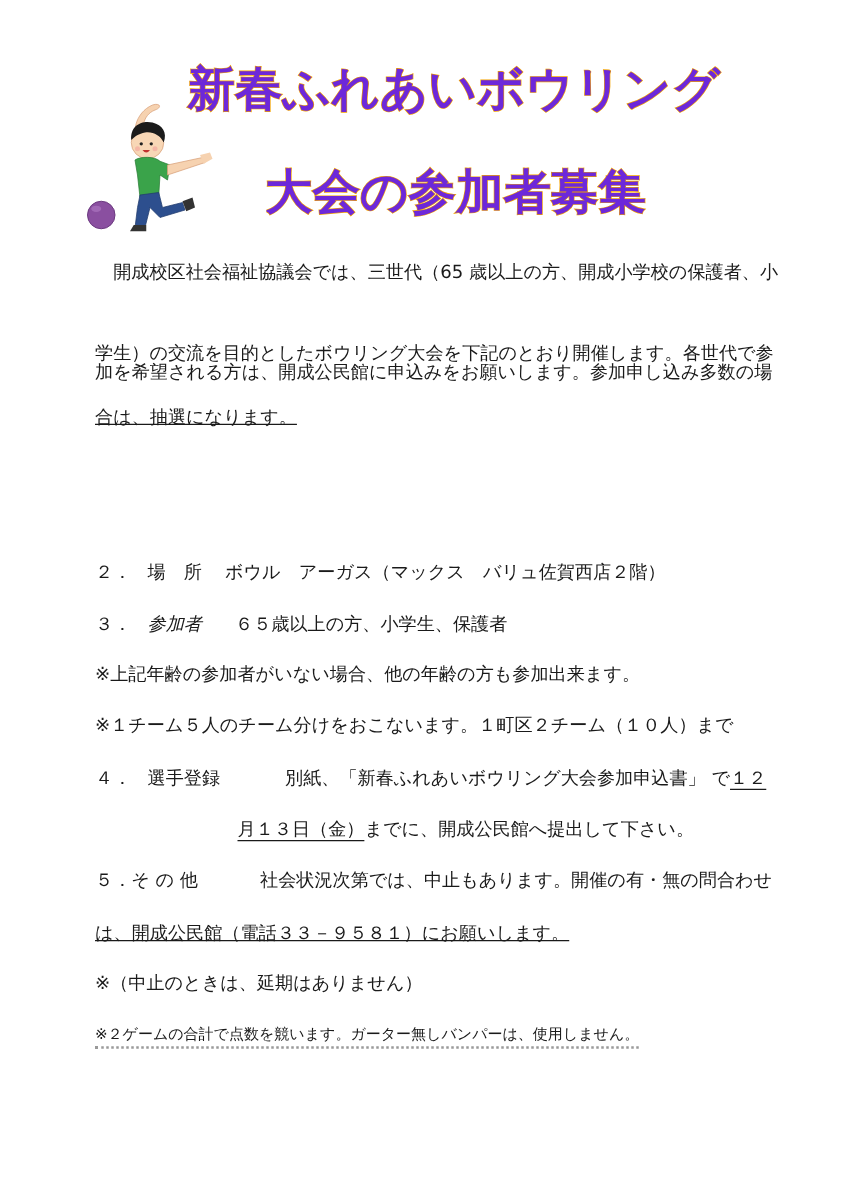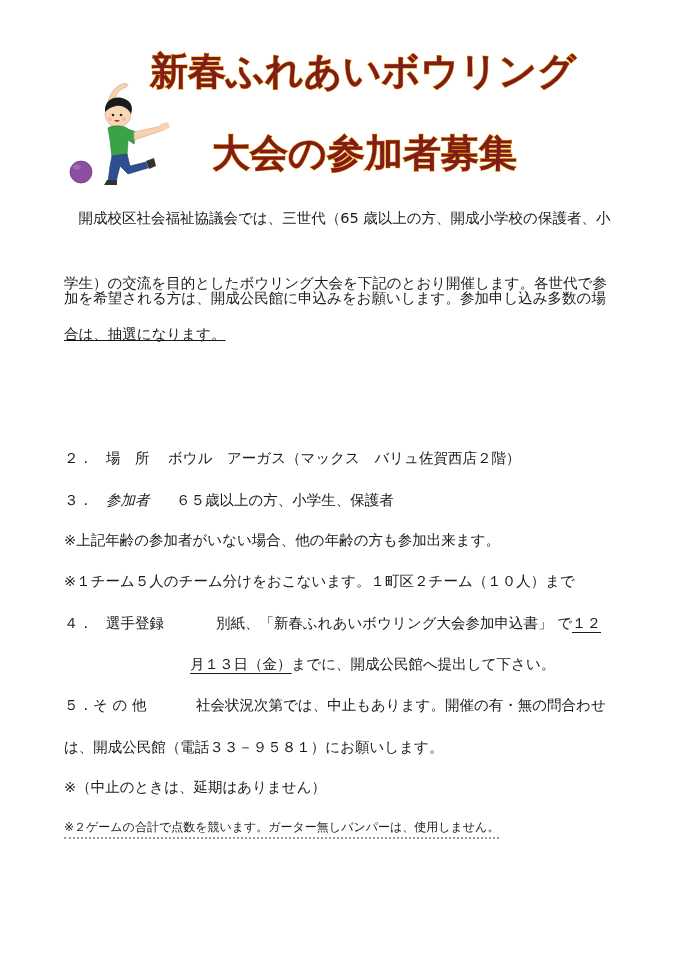--- a/index.html
+++ b/index.html
@@ -25,41 +25,41 @@
       position: absolute;
       left: 64px;
       top: 74px;
       width: 112px;
       height: 112px;
     }
     .title-line {
       position: absolute;
       font-family: "DejaVu Sans", "Liberation Sans", sans-serif;
       font-weight: bold;
-      color: #7f1d1d;
+      color: #6d28d9;
       -webkit-text-stroke: 1px #f3a300;
       paint-order: stroke fill;
       white-space: nowrap;
       letter-spacing: 0px;
     }
     .title-1 {
       left: 150px;
       top: 46px;
       font-size: 38px;
       line-height: 50px;
     }
     .title-2 {
       left: 212px;
       top: 128px;
       font-size: 38px;
       line-height: 50px;
     }
     .text-line {
       position: absolute;
-      left: 64px;
+      left: 76px;
       font-size: 14.5px;
       line-height: 20px;
       white-space: nowrap;
       color: #1a1a1a;
     }
     .u {
       text-decoration: underline;
       text-underline-offset: 4px;
     }
     .dotted-u {
@@ -130,20 +130,20 @@
   <div class="text-line" style="top:613px;">
     <span class="col" style="width:42px;">４．</span><span class="col" style="width:110px;">選手登録</span><span>別紙、「新春ふれあいボウリング大会参加申込書」 で</span><span class="u">１２</span>
   </div>
   <div class="text-line" style="top:654px; left:190px;">
     <span class="u">月１３日（金）</span><span>までに、開成公民館へ提出して下さい。</span>
   </div>
 
   <div class="text-line" style="top:695px;">
     <span class="col" style="width:132px;"><span>５．</span><span>そ の 他</span></span><span>社会状況次第では、中止もあります。開催の有・無の問合わせ</span>
   </div>
-  <div class="text-line" style="top:737px;">は、開成公民館（電話３３－９５８１）にお願いします。</div>
+  <div class="text-line" style="top:737px;text-decoration:underline;">は、開成公民館（電話３３－９５８１）にお願いします。</div>
 
   <div class="text-line" style="top:777px;">※（中止のときは、延期はありません）</div>
   <div class="text-line big" style="top:817px;">
     <span class="dotted-u">※２ゲームの合計で点数を競います。ガーター無しバンパーは、使用しません。</span>
   </div>
 
 </div>
 
 </body></html>

